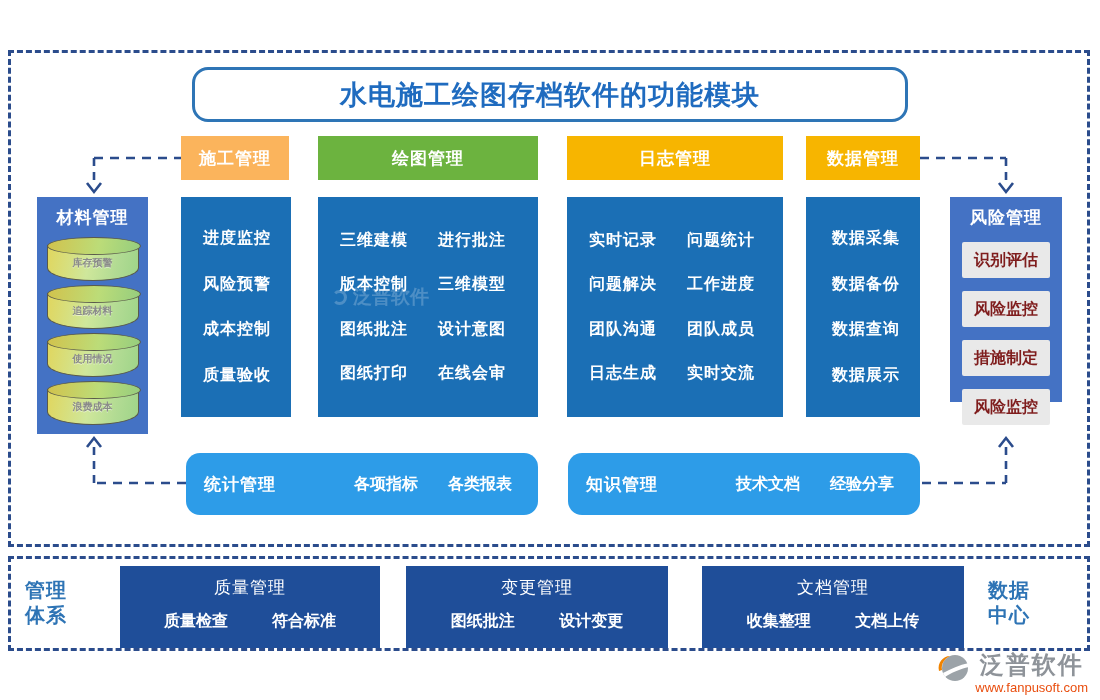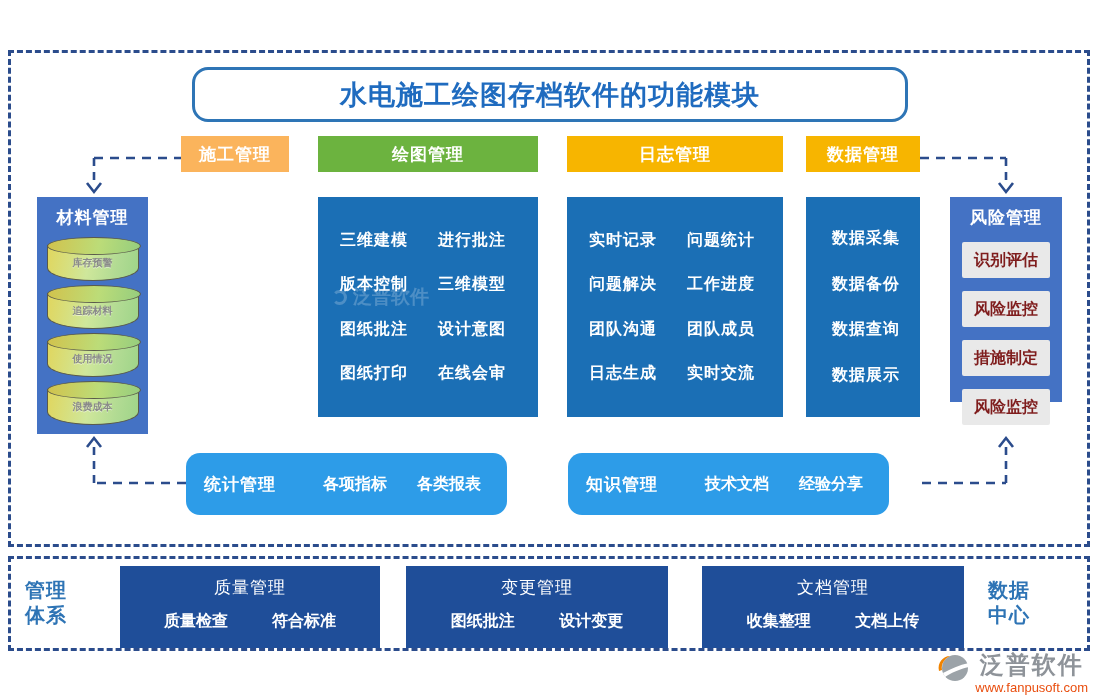--- a/index.html
+++ b/index.html
@@ -8,21 +8,21 @@
 
   .dashed-frame { position:absolute; border:3px dashed #2B4C8C; background:transparent; }
   .frame-top { left:8px; top:50px; width:1082px; height:497px; }
   .frame-bottom { left:8px; top:556px; width:1082px; height:95px; }
 
   .title-box { position:absolute; left:192px; top:67px; width:716px; height:55px;
     border:3px solid #2E75B6; border-radius:16px; background:#fff;
     display:flex; align-items:center; justify-content:center;
     font-size:27px; font-weight:bold; color:#1F6BBF; letter-spacing:1px; }
 
-  .hdr { position:absolute; top:136px; height:36px; display:flex; align-items:center;
+  .hdr { position:absolute; top:136px; height:44px; display:flex; align-items:center;
     justify-content:center; color:#fff; font-size:17px; font-weight:bold; letter-spacing:1px; }
   .hdr-construction { left:181px; width:108px; background:#FBB45C; }
   .hdr-drawing { left:318px; width:220px; background:#6CB33F; }
   .hdr-log { left:567px; width:216px; background:#F7B500; }
   .hdr-data { left:806px; width:114px; background:#F7B500; }
 
   .panel { position:absolute; background:#4472C4; }
   .panel-title { text-align:center; color:#fff; font-size:17px; font-weight:bold;
     padding-top:9px; letter-spacing:1px; }
   .material-panel { left:37px; top:197px; width:111px; height:237px; }
@@ -53,21 +53,21 @@
   .col-drawing { left:318px; width:220px; }
   .col-log { left:567px; width:216px; }
   .col-grid { display:grid; grid-template-columns:98px 1fr; padding:10px 0 10px 22px;
     align-content:space-evenly; row-gap:0; height:220px; }
 
   .watermark { position:absolute; left:332px; top:284px; display:flex; align-items:center; gap:6px;
     color:rgba(255,255,255,0.22); font-size:19px; font-weight:bold; pointer-events:none; }
   .wm-ring { width:15px; height:15px; border:3px solid rgba(255,255,255,0.22); border-radius:50%;
     border-left-color:transparent; }
 
-  .pill { position:absolute; top:453px; width:321px; height:62px; background:#2D9CE8;
+  .pill { position:absolute; top:453px; width:352px; height:62px; background:#2D9CE8;
     border-radius:14px; display:flex; align-items:center; color:#fff; }
   .pill-stat { left:186px; }
   .pill-knowledge { left:568px; }
   .pill-title { font-size:17px; font-weight:bold; margin-left:18px; letter-spacing:1px; }
   .pill-items { margin-left:auto; display:flex; gap:30px; margin-right:26px; }
   .pill-item { font-size:16px; font-weight:bold; }
 
   .side-label { position:absolute; width:48px; color:#2E74B5; font-size:20px; font-weight:bold;
     line-height:1.25; top:578px; letter-spacing:1px; }
   .label-left { left:25px; }
@@ -124,20 +124,26 @@
   <div class="panel material-panel">
     <div class="panel-title">材料管理</div>
     <div class="cyl-stack">
       <div class="cylinder">库存预警</div>
       <div class="cylinder">追踪材料</div>
       <div class="cylinder">使用情况</div>
       <div class="cylinder">浪费成本</div>
     </div>
   </div>
 
+  <div class="col col-construction col-single">
+    <div class="col-item">进度监控</div>
+    <div class="col-item">风险预警</div>
+    <div class="col-item">成本控制</div>
+    <div class="col-item">质量验收</div>
+  </div>
 
   <div class="col col-drawing col-grid">
     <div class="col-item">三维建模</div>
     <div class="col-item">进行批注</div>
     <div class="col-item">版本控制</div>
     <div class="col-item">三维模型</div>
     <div class="col-item">图纸批注</div>
     <div class="col-item">设计意图</div>
     <div class="col-item">图纸打印</div>
     <div class="col-item">在线会审</div>

